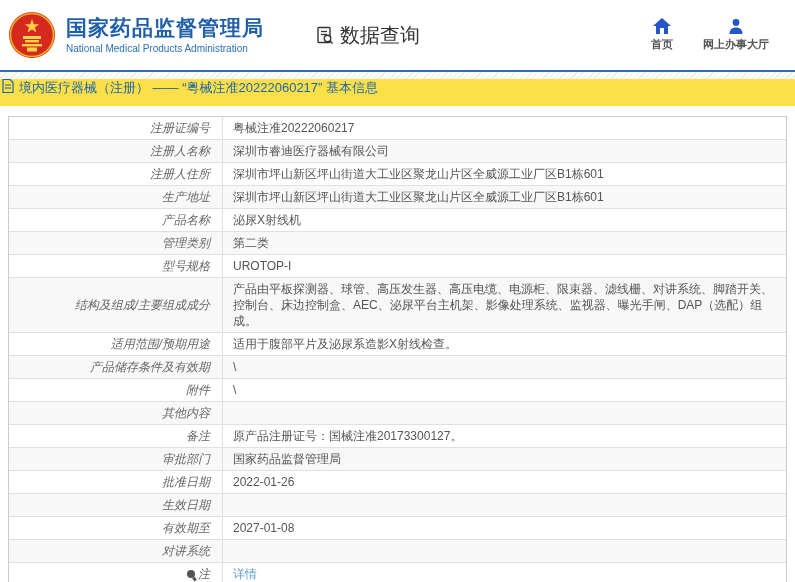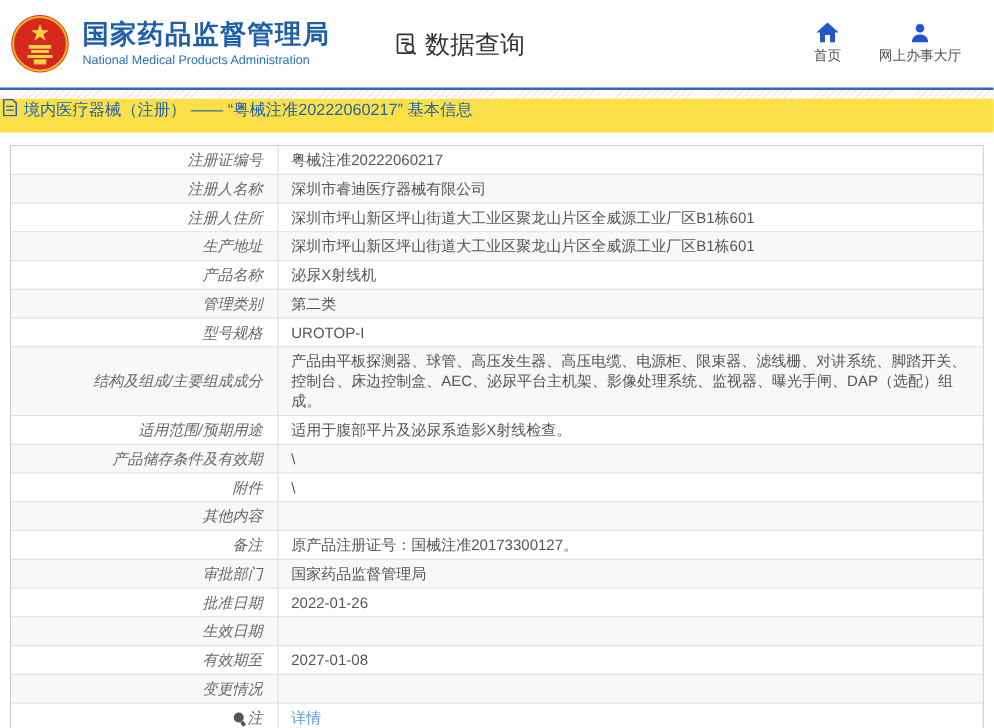--- a/index.html
+++ b/index.html
@@ -8,21 +8,21 @@
 
   
   .header { height:70px; display:flex; align-items:center; padding:0 12px 0 8px; background:#fff; }
   .emblem { width:48px; height:48px; flex:0 0 48px; }
   .org-titles { margin-left:10px; line-height:1.15; }
   .org-cn { font-size:21px; font-weight:bold; color:#1f5fa9; letter-spacing:1px; }
   .org-en { font-size:10px; color:#2b72b8; margin-top:3px; }
   .data-query { margin-left:52px; display:flex; align-items:center; gap:5px; font-size:20px; color:#333; cursor:pointer; }
   .nav { margin-left:auto; display:flex; gap:30px; padding-right:14px; }
   .nav-item { display:flex; flex-direction:column; align-items:center; gap:3px; cursor:pointer; }
-  .nav-item .lbl { font-size:11px; color:#555; white-space:nowrap; }
+  .nav-item .lbl { font-size:11px; color:#555; white-space:nowrap;font-weight:bold; }
 
   
   .blue-line { height:2px; background:#2e6db4; }
   .hatch { height:7px; background:repeating-linear-gradient(135deg,#ececec 0 1px,#ffffff 1px 4px); }
 
   
   .crumb-bar { background:#fde047; height:27px; display:flex; align-items:flex-start; padding-left:2px; gap:5px; }
   .crumb-text { font-size:13px; color:#1d64ad; }
 
   
@@ -155,20 +155,20 @@
     </div>
     <div class="row alt">
       <div class="cell-label">生效日期</div>
       <div class="cell-value"></div>
     </div>
     <div class="row">
       <div class="cell-label">有效期至</div>
       <div class="cell-value">2027-01-08</div>
     </div>
     <div class="row alt">
-      <div class="cell-label">变更情况</div>
+      <div class="cell-label">对讲系统</div>
       <div class="cell-value"></div>
     </div>
     <div class="row">
       <div class="cell-label"><span class="bulb"></span>注</div>
       <div class="cell-value"><a href="#">详情</a></div>
     </div>
   </div>
 
 </body></html>

